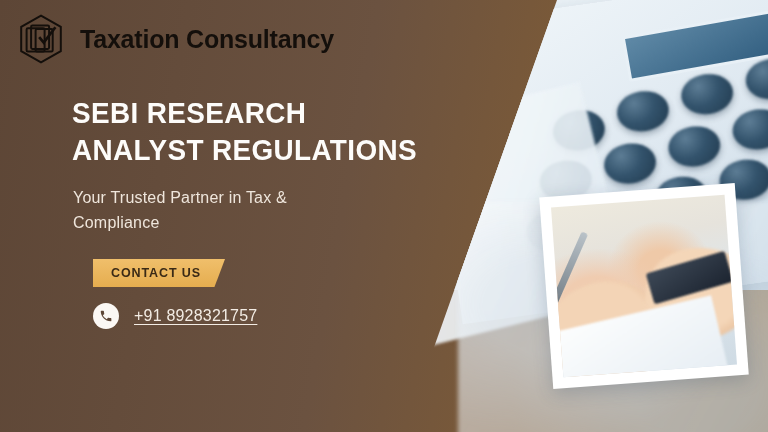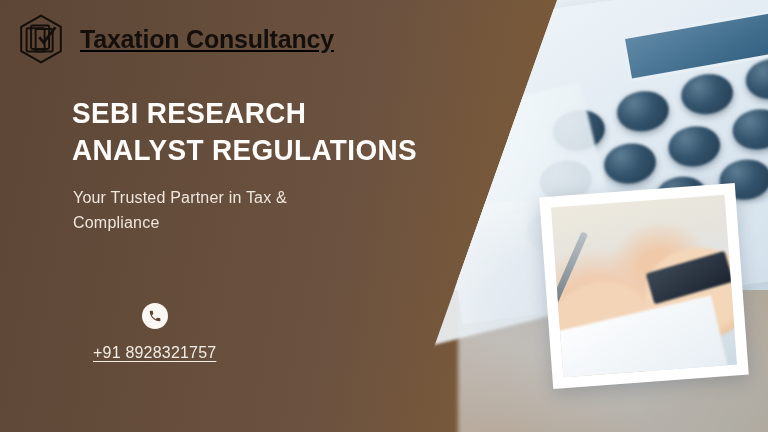--- a/index.html
+++ b/index.html
@@ -115,21 +115,21 @@
   }
   .doc-sheet {
     position:absolute; left:-10px; bottom:-16px; width:170px; height:74px;
     background:linear-gradient(160deg,#fdfefe,#e7eef4);
     transform:rotate(-9deg); filter:blur(1px);
   }
 
   
   .logo-row {
     position:absolute; left:14px; top:12px;
-    display:flex; align-items:center; gap:12px;text-decoration:underline;
+    display:flex; align-items:center; gap:12px;
   }
   .logo-mark { width:54px; height:54px; display:block; }
   .logo-text {
     font-size:25px; font-weight:bold; color:#140f0b;
     letter-spacing:-.2px; white-space:nowrap;
   }
 
   .headline {
     position:absolute; left:72px; top:95px; width:400px;
     font-size:30px; line-height:1.22; font-weight:bold;
@@ -149,21 +149,21 @@
     background:linear-gradient(180deg,#f0bf6b,#e5ad4f);
     color:#3a2a16;
     font-size:12.5px; font-weight:bold; letter-spacing:.9px;
     padding:7px 24px 7px 18px;
     clip-path:polygon(0 0, 100% 0, 92% 100%, 0% 100%);
     border:none; cursor:pointer; display:inline-block;
     font-family:"Liberation Sans", sans-serif;
   }
 
   .contact-line {
-    position:absolute; display:flex; align-items:center; gap:15px;flex-direction:column;
+    position:absolute; display:flex; align-items:center; gap:15px;
   }
   .contact-phone { left:93px; top:303px; }
   .contact-web   { left:93px; top:343px; }
   .ico-circle {
     width:26px; height:26px; border-radius:50%;
     background:#fbf8f4; display:flex; align-items:center; justify-content:center;
     flex:0 0 26px;
   }
   .contact-val { font-size:16px; color:#f3ece4; letter-spacing:.2px; }
   .contact-val.underlined { text-decoration:underline; text-underline-offset:3px; }
@@ -222,20 +222,21 @@
         <rect x="24" y="19" width="19" height="25" rx="1.5" fill="none"></rect>
         <path d="M28 28 L33 34 L46 17" stroke-width="3"></path>
       </svg>
     </span>
     <span class="logo-text">Taxation Consultancy</span>
   </div>
 
   <h1 class="headline">SEBI RESEARCH ANALYST REGULATIONS</h1>
   <p class="subtitle">Your Trusted Partner in Tax &amp; Compliance</p>
 
+  <button class="cta">CONTACT US</button>
 
   <div class="contact-line contact-phone">
     <span class="ico-circle">
       <svg width="14" height="14" viewBox="0 0 24 24" fill="#5d4636">
         <path d="M6.6 10.8c1.4 2.8 3.8 5.1 6.6 6.6l2.2-2.2c.3-.3.7-.4 1.1-.2 1.2.4 2.4.6 3.7.6.6 0 1 .4 1 1V20c0 .6-.4 1-1 1C10.6 21 3 13.4 3 4c0-.6.4-1 1-1h3.4c.6 0 1 .4 1 1 0 1.3.2 2.5.6 3.7.1.4 0 .8-.2 1.1l-2.2 2z"></path>
       </svg>
     </span>
     <span class="contact-val underlined">+91 8928321757</span>
   </div>
 

